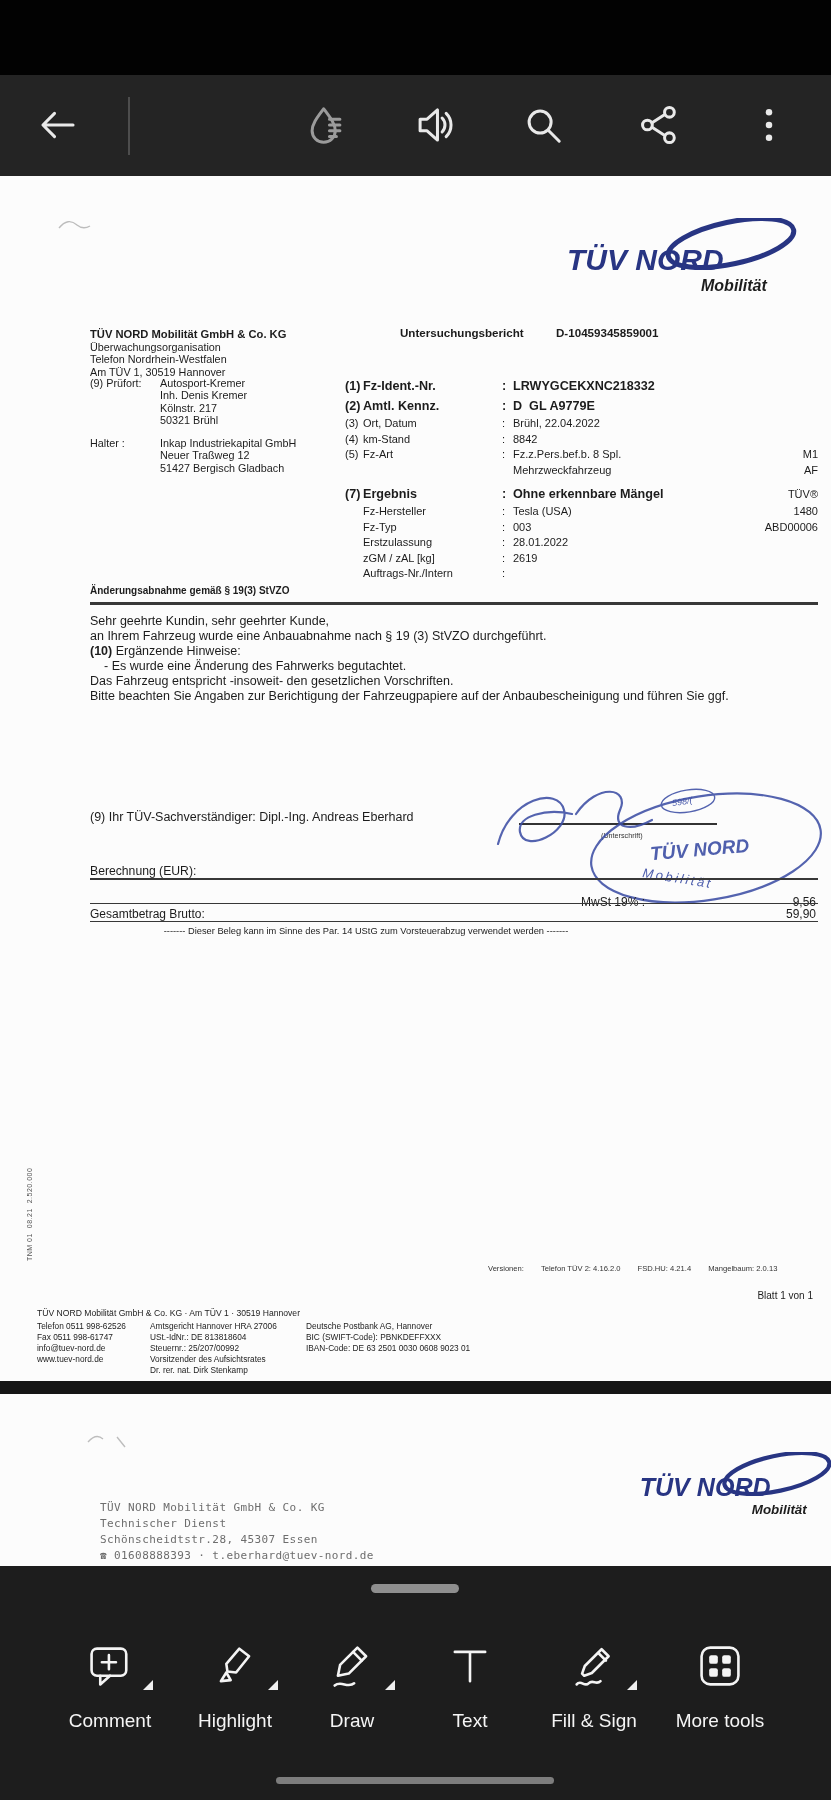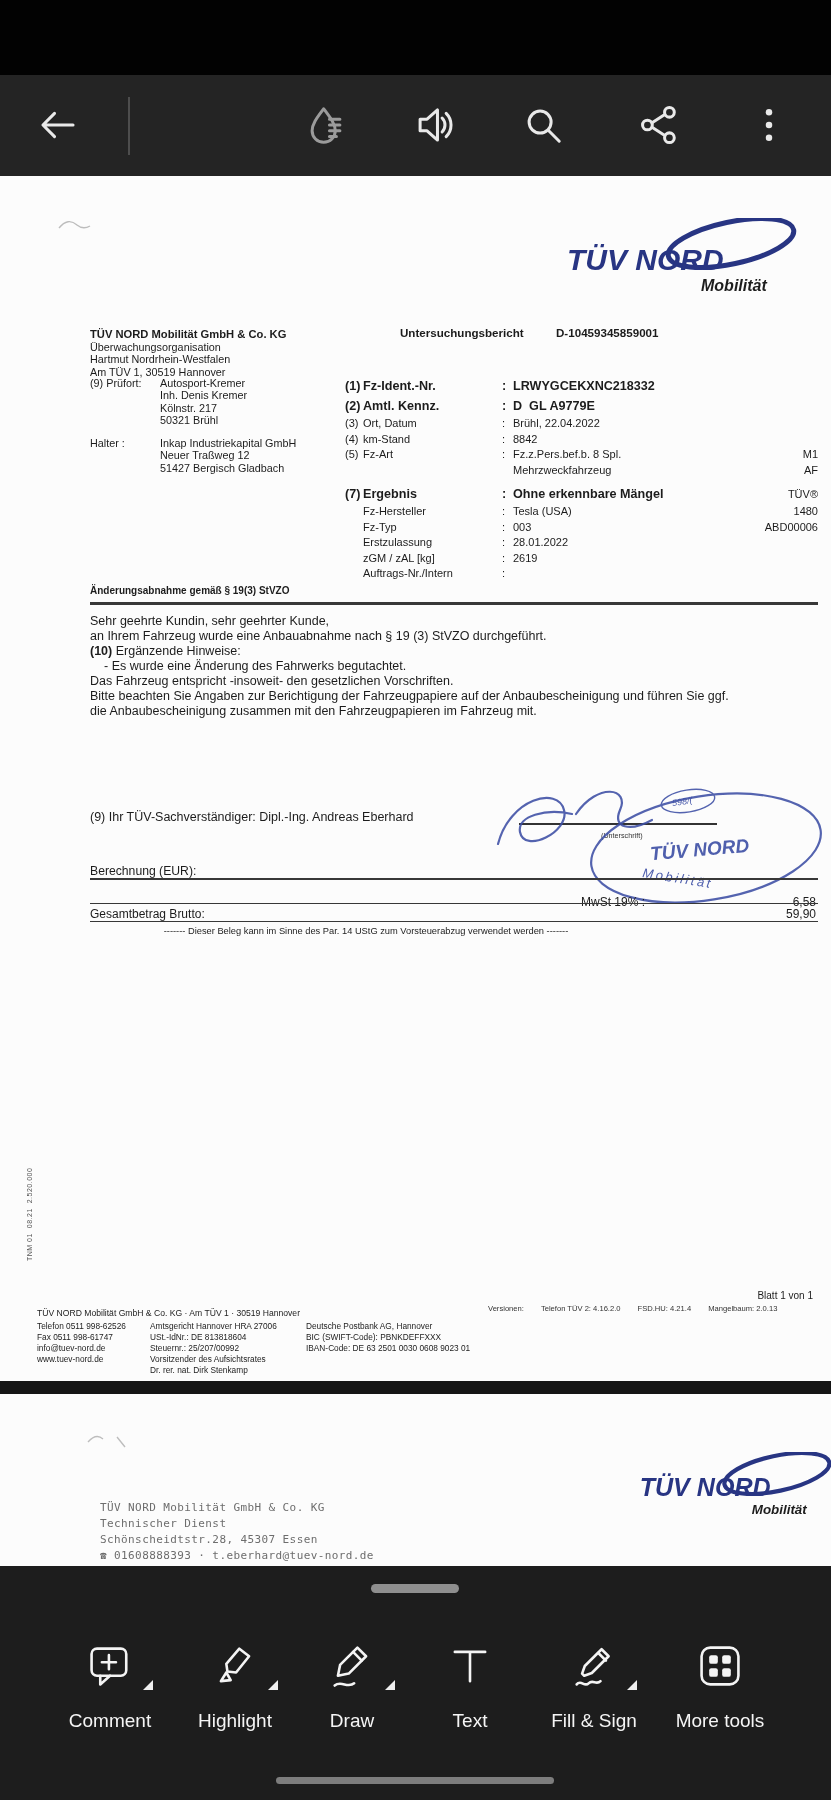--- a/index.html
+++ b/index.html
@@ -61,21 +61,21 @@
   #brow-netto{top:705px;}
   #brow-mwst{top:719px;}
   #bill-rule2{left:90px;top:727px;width:728px;height:1.2px;}
   #brow-total{top:731px;}
   #brow-total .lab2{position:absolute;left:0;}
   #bill-rule3{left:90px;top:745px;width:728px;height:1.2px;}
   #bill-note{left:86px;top:750px;width:560px;text-align:center;font-size:9.3px;}
   
   #side-note{left:26px;top:1085px;font-size:7px;color:#555;letter-spacing:.5px;
              transform:rotate(-90deg);transform-origin:0 0;white-space:pre;}
-  #versions{left:488px;top:1088px;display:flex;gap:17px;font-size:7.6px;color:#333;white-space:pre;margin-top:40px;}
+  #versions{left:488px;top:1088px;display:flex;gap:17px;font-size:7.6px;color:#333;white-space:pre;}
   #sheet{left:690px;top:1114px;width:123px;text-align:right;font-size:10px;}
   #footer-address{left:37px;top:1132px;font-size:8.6px;}
   #footer-cols{left:0;top:1145px;width:796px;height:70px;position:absolute;}
   .fcolm{position:absolute;top:0;font-size:8.3px;line-height:10.9px;color:#222;}
   .fcolm:nth-child(1){left:37px;}
   .fcolm:nth-child(2){left:150px;}
   .fcolm:nth-child(3){left:306px;}
   .fcolm:nth-child(4){left:490px;}
   .fcolm:nth-child(4) div:last-child{padding-left:56px;}
   
@@ -158,21 +158,21 @@
         <ellipse cx="166" cy="25" rx="64" ry="21" fill="none" stroke="#283583" stroke-width="5" transform="rotate(-12 166 25)"></ellipse>
         <text x="2" y="52" font-family="Liberation Sans" font-style="italic" font-weight="bold" font-size="30" fill="#283583">TÜV NORD</text>
         <text x="136" y="73" font-family="Liberation Sans" font-style="italic" font-weight="bold" font-size="16" fill="#1d1d1d">Mobilität</text>
       </svg>
     </div>
 
     <div id="sender" class="doc">
       <div class="name">TÜV NORD Mobilität GmbH &amp; Co. KG</div>
       <div id="sender-lines" class="small">
           <div>Überwachungsorganisation</div>
-          <div>Hartmut Nordrhein-Westfalen</div>
+          <div>Telefon Nordrhein-Westfalen</div>
           <div>Am TÜV 1, 30519 Hannover</div>
         </div>
     </div>
     <div id="report-title" class="doc">Untersuchungsbericht</div>
     <div id="report-number" class="doc">D-10459345859001</div>
 
     <div id="pruefort-label" class="doc small">(9) Prüfort:</div>
     <div id="pruefort-lines" class="doc small">
         <div>Autosport-Kremer</div>
         <div>Inh. Denis Kremer</div>
@@ -276,21 +276,20 @@
     <div id="section-heading" class="doc">Änderungsabnahme gemäß § 19(3) StVZO</div>
     <div id="section-rule" class="hr"></div>
 
     <div id="body-text" class="doc">
       <p>Sehr geehrte Kundin, sehr geehrter Kunde,</p>
       <p>an Ihrem Fahrzeug wurde eine Anbauabnahme nach § 19 (3) StVZO durchgeführt.</p>
       <p class="mts"><span class="b">(10)</span><span> Ergänzende Hinweise:</span></p>
       <p class="indent">- Es wurde eine Änderung des Fahrwerks begutachtet.</p>
       <p class="mt">Das Fahrzeug entspricht -insoweit- den gesetzlichen Vorschriften.</p>
       <p class="mt">Bitte beachten Sie Angaben zur Berichtigung der Fahrzeugpapiere auf der Anbaubescheinigung und führen Sie ggf.</p>
-      <p>die Anbaubescheinigung zusammen mit den Fahrzeugpapieren im Fahrzeug mit.</p>
     </div>
 
     <div id="expert-line" class="doc">(9) Ihr TÜV-Sachverständiger: Dipl.-Ing. Andreas Eberhard</div>
     <div id="sig-rule" class="abs"></div>
     <div id="sig-caption" class="doc">(Unterschrift)</div>
 
     <div id="sig-svg" class="abs">
       <svg viewBox="0 0 348 132">
         <g stroke="#3d4fa5" stroke-width="2.2" fill="none" opacity=".88" stroke-linecap="round">
           <path d="M18 64C30 18 78 6 84 30 90 52 44 74 40 52 37 36 66 28 92 34"></path>
@@ -303,21 +302,21 @@
           <text x="170" y="76" font-size="19" font-weight="bold" font-style="italic" transform="rotate(-5 220 70)">TÜV NORD</text>
           <text x="162" y="103" font-size="13" font-style="italic" letter-spacing="2.5" transform="rotate(9 200 100)">Mobilität</text>
         </g>
       </svg>
     </div>
 
     <div id="billing-heading" class="doc">Berechnung (EUR):</div>
     <div id="bill-rule1" class="hr"></div>
     <div id="brow-mwst" class="brow">
       <span class="lab">MwSt 19% :</span>
-      <span class="val">6,58</span>
+      <span class="val">9,56</span>
     </div>
     <div id="bill-rule2" class="hr"></div>
     <div id="brow-total" class="brow">
       <span class="lab2">Gesamtbetrag Brutto:</span>
       <span class="val">59,90</span>
     </div>
     <div id="bill-rule3" class="hr"></div>
     <div id="bill-note" class="doc">------- Dieser Beleg kann im Sinne des Par. 14 UStG zum Vorsteuerabzug verwendet werden -------</div>
 
     <div id="side-note" class="doc">TNM 01  08.21  2.520.000</div>

